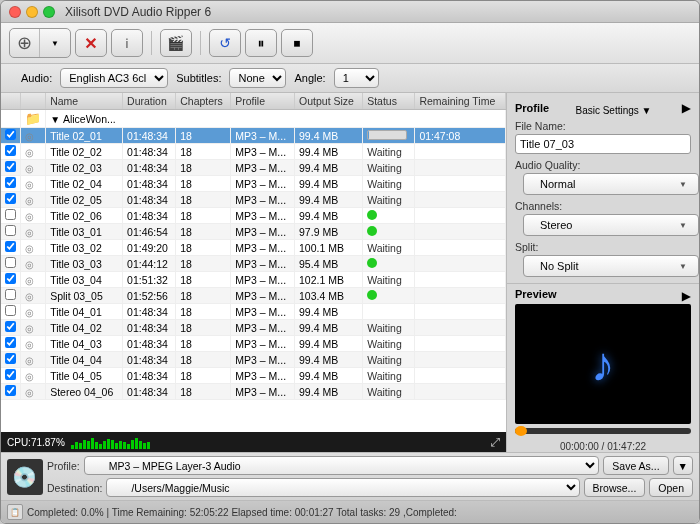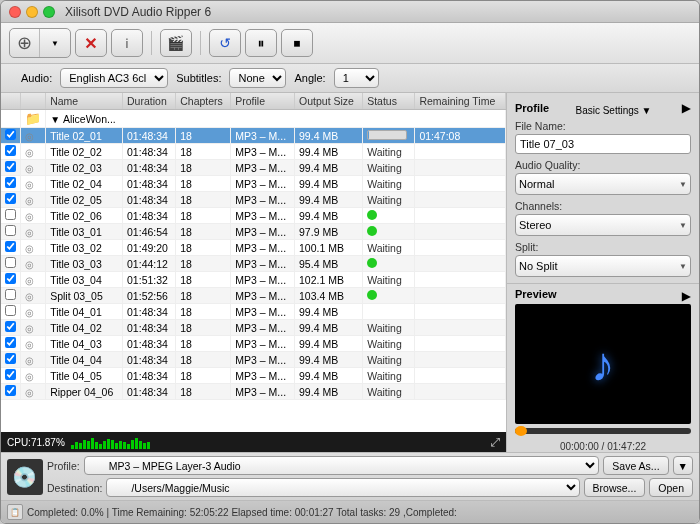--- a/index.html
+++ b/index.html
@@ -219,28 +219,29 @@
       background: #fff;
       padding: 2px 4px;
       font-size: 11px;
       height: 20px;
     }
     .panel-select {
       width: 100%;
       border: 1px solid #999;
       border-radius: 4px;
       background: linear-gradient(to bottom, #fff, #e8e8e8);
-      padding: 1px 3px;
+      padding: 1px 16px;
       font-size: 11px;
       height: 22px;
       cursor: pointer;
       appearance: none;
       -webkit-appearance: none;
       position: relative;
       padding-right: 18px;
+      margin-left: 8px;
     }
     .select-wrapper {
       position: relative;
       width: 100%;
     }
     .select-arrow {
       position: absolute;
       right: 4px;
       top: 50%;
       transform: translateY(-50%);
@@ -618,21 +619,21 @@
                 <td>01:48:34</td>
                 <td>18</td>
                 <td>MP3 – M...</td>
                 <td>99.4 MB</td>
                 <td><span style="color:#333;">Waiting</span></td>
                 <td></td>
               </tr>
               <tr>
                 <td class="checkbox-cell"><input type="checkbox" checked="" style=""></td>
                 <td><span style="color:#888;font-size:10px;">◎</span></td>
-                <td>Ripper 04_06</td>
+                <td>Stereo 04_06</td>
                 <td>01:48:34</td>
                 <td>18</td>
                 <td>MP3 – M...</td>
                 <td>99.4 MB</td>
                 <td><span style="color:#333;">Waiting</span></td>
                 <td></td>
               </tr>
             </tbody>
         </table>
       </div>

